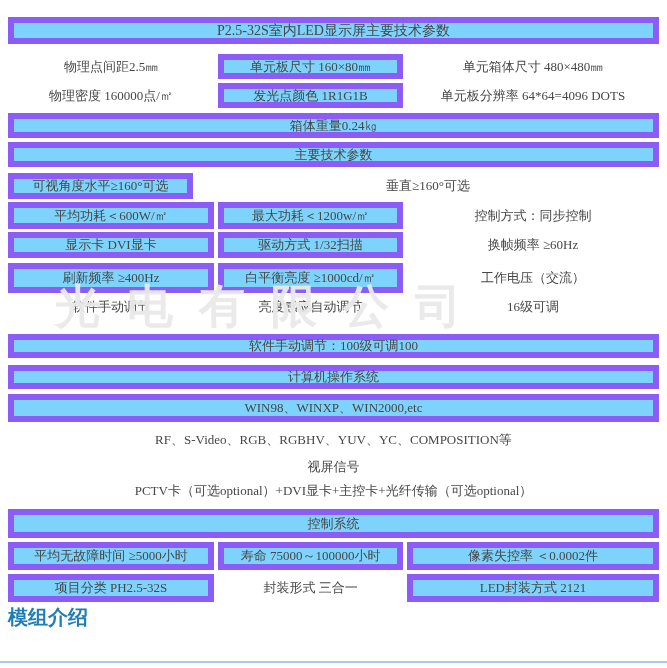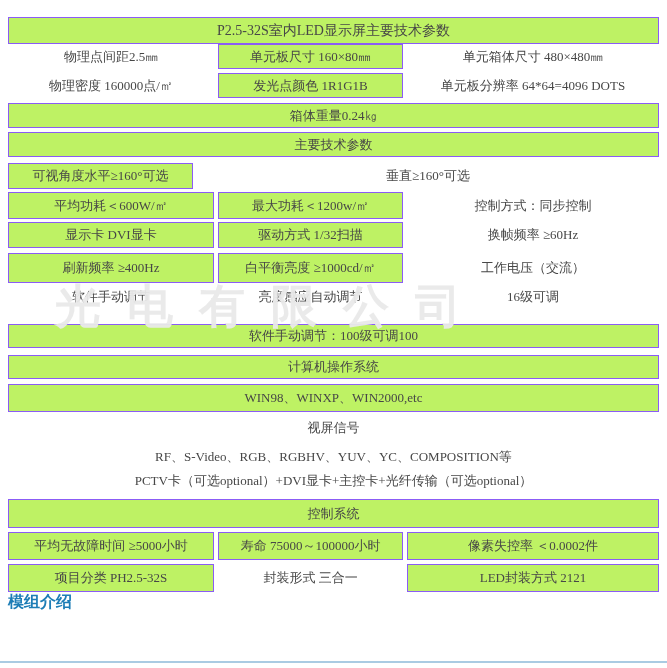--- a/index.html
+++ b/index.html
@@ -1,43 +1,43 @@
 <!DOCTYPE html>
 <html><head>
 <meta charset="utf-8">
 <style>
   html,body{margin:0;padding:0;background:#fff;}
   .page{position:relative;width:667px;height:668px;background:#ffffff;overflow:hidden;
         font-family:"Liberation Serif","DejaVu Serif",serif;color:#474747;font-size:13px;}
   .content{padding:0 8px;}
-  .box{border:1px solid #8b5cf6;box-sizing:border-box;background:#bef264;}
+  .box{border:6px solid #8b5cf6;box-sizing:border-box;background:#7dd3fc;}
   .row{display:flex;gap:4px;}
   .c1{width:206px;}
   .c2{width:185px;}
   .c3{flex:1;}
   .cell{display:flex;align-items:center;justify-content:center;text-align:center;box-sizing:border-box;}
   .full{display:flex;align-items:center;justify-content:center;text-align:center;box-sizing:border-box;}
   .title-box{height:27px;margin-top:17px;font-size:14px;}
   .watermark{position:absolute;top:276px;left:55px;z-index:4;white-space:nowrap;
              font-family:Liberation Serif, serif;font-weight:bold;
              font-size:46px;letter-spacing:26px;color:rgba(233,233,233,0.95);pointer-events:none;}
-  .footer-heading{height:20px;display:flex;align-items:center;
+  .footer-heading{margin-top:5px;height:20px;display:flex;align-items:center;
                   font-family:"Liberation Sans","DejaVu Sans",sans-serif;
-                  font-weight:bold;font-size:16px;color:#1d7db6;}
+                  font-weight:bold;font-size:20px;color:#1d7db6;}
   .divider{position:absolute;left:0;top:661px;width:667px;height:2px;background:#aacbe2;}
 </style>
 </head>
 <body>
 
 <div class="page">
   <div class="content">
 
     <div class="full box title-box">P2.5-32S室内LED显示屏主要技术参数</div>
 
-    <div class="row" style="height:25px;">
+    <div class="row" style="margin-top:10px;height:25px;">
       <div class="cell c1">物理点间距2.5㎜</div>
       <div class="cell c2 box">单元板尺寸 160×80㎜</div>
       <div class="cell c3">单元箱体尺寸 480×480㎜</div>
     </div>
 
     <div class="row" style="margin-top:4px;height:25px;">
       <div class="cell c1">物理密度 160000点/㎡</div>
       <div class="cell c2 box">发光点颜色 1R1G1B</div>
       <div class="cell c3">单元板分辨率 64*64=4096 DOTS</div>
     </div>
@@ -75,23 +75,23 @@
       <div class="cell c2">亮度感应自动调节</div>
       <div class="cell c3">16级可调</div>
     </div>
 
     <div class="full box" style="margin-top:16px;height:24px;">软件手动调节：100级可调100</div>
 
     <div class="full box" style="margin-top:7px;height:24px;">计算机操作系统</div>
 
     <div class="full box" style="margin-top:5px;height:28px;">WIN98、WINXP、WIN2000,etc</div>
 
+    <div class="full" style="margin-top:7px;height:22px;">RF、S-Video、RGB、RGBHV、YUV、YC、COMPOSITION等</div>
+
     <div class="full" style="margin-top:5px;height:22px;">视屏信号</div>
-
-    <div class="full" style="margin-top:7px;height:22px;">RF、S-Video、RGB、RGBHV、YUV、YC、COMPOSITION等</div>
 
     <div class="full" style="margin-top:2px;height:22px;">PCTV卡（可选optional）+DVI显卡+主控卡+光纤传输（可选optional）</div>
 
     <div class="full box" style="margin-top:7px;height:29px;">控制系统</div>
 
     <div class="row" style="margin-top:4px;height:28px;">
       <div class="cell c1 box">平均无故障时间 ≥5000小时</div>
       <div class="cell c2 box">寿命 75000～100000小时</div>
       <div class="cell c3 box">像素失控率 ＜0.0002件</div>
     </div>

